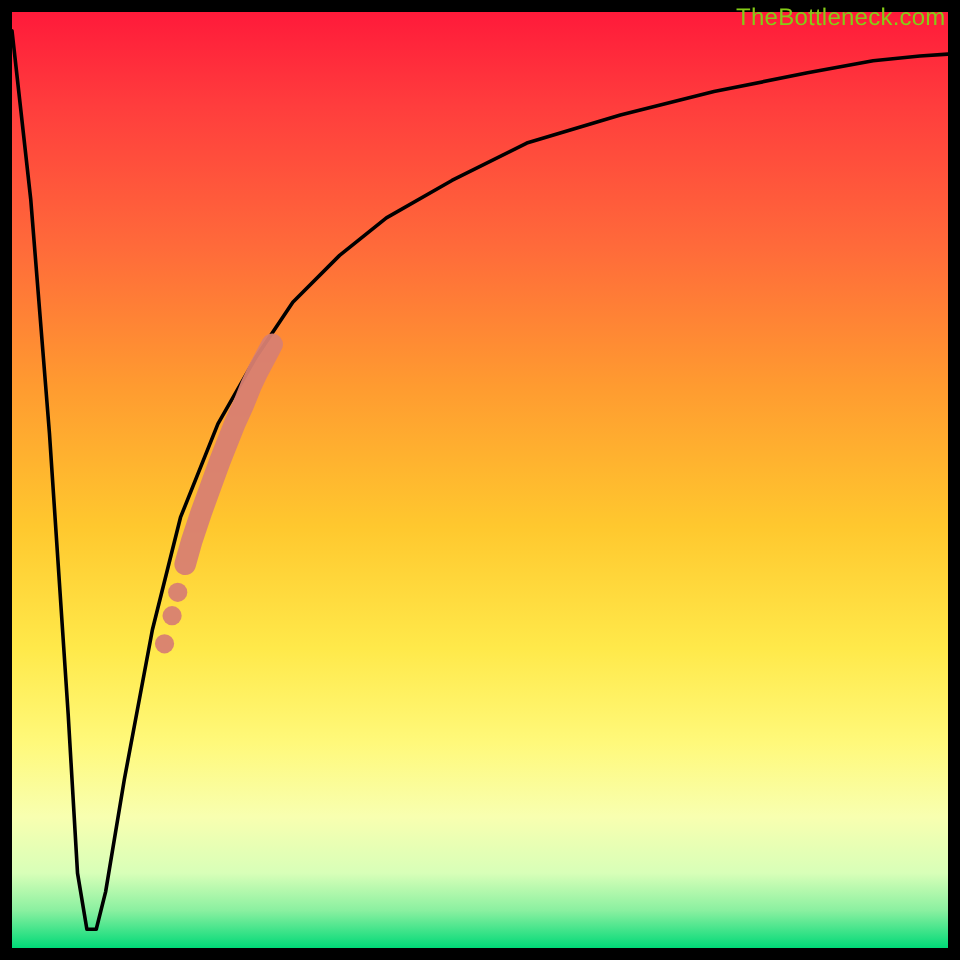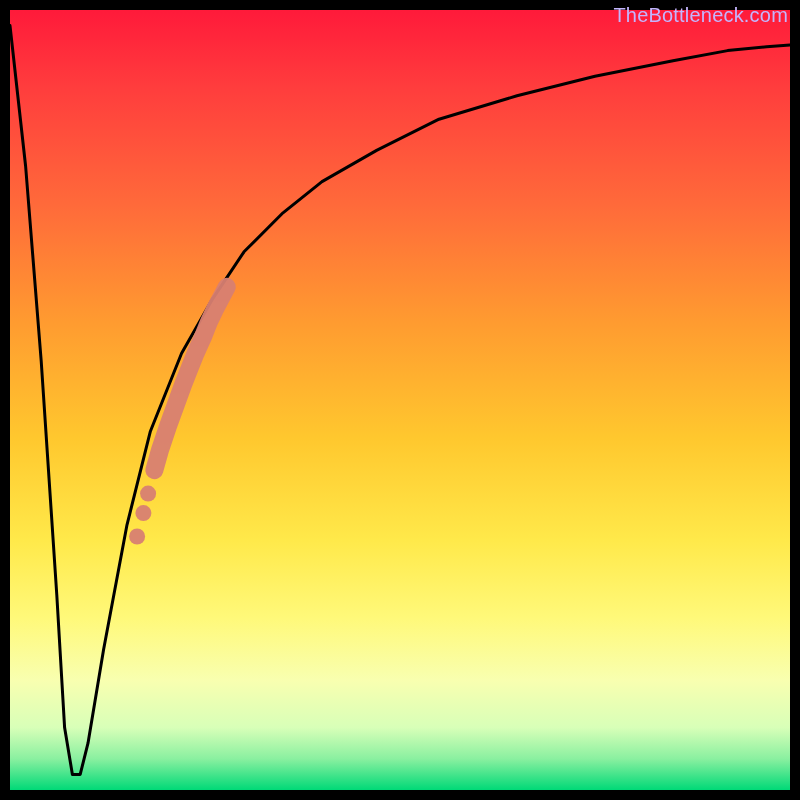--- a/index.html
+++ b/index.html
@@ -27,21 +27,21 @@
       #fff97a 78%,
       #f8ffb0 86%,
       #d8ffb8 92%,
       #8af0a0 96%,
       #00d977 100%);
   }
   .watermark {
     position: absolute;
     top: 4px;
     right: 12px;
-    color: #c4b5fd;
+    color: #84cc16;
     font-size: 20px;
     font-weight: 500;
     letter-spacing: 0.2px;
     z-index: 5;
   }
   svg.curve {
     position: absolute;
     left: 0;
     top: 0;
     width: 780px;

